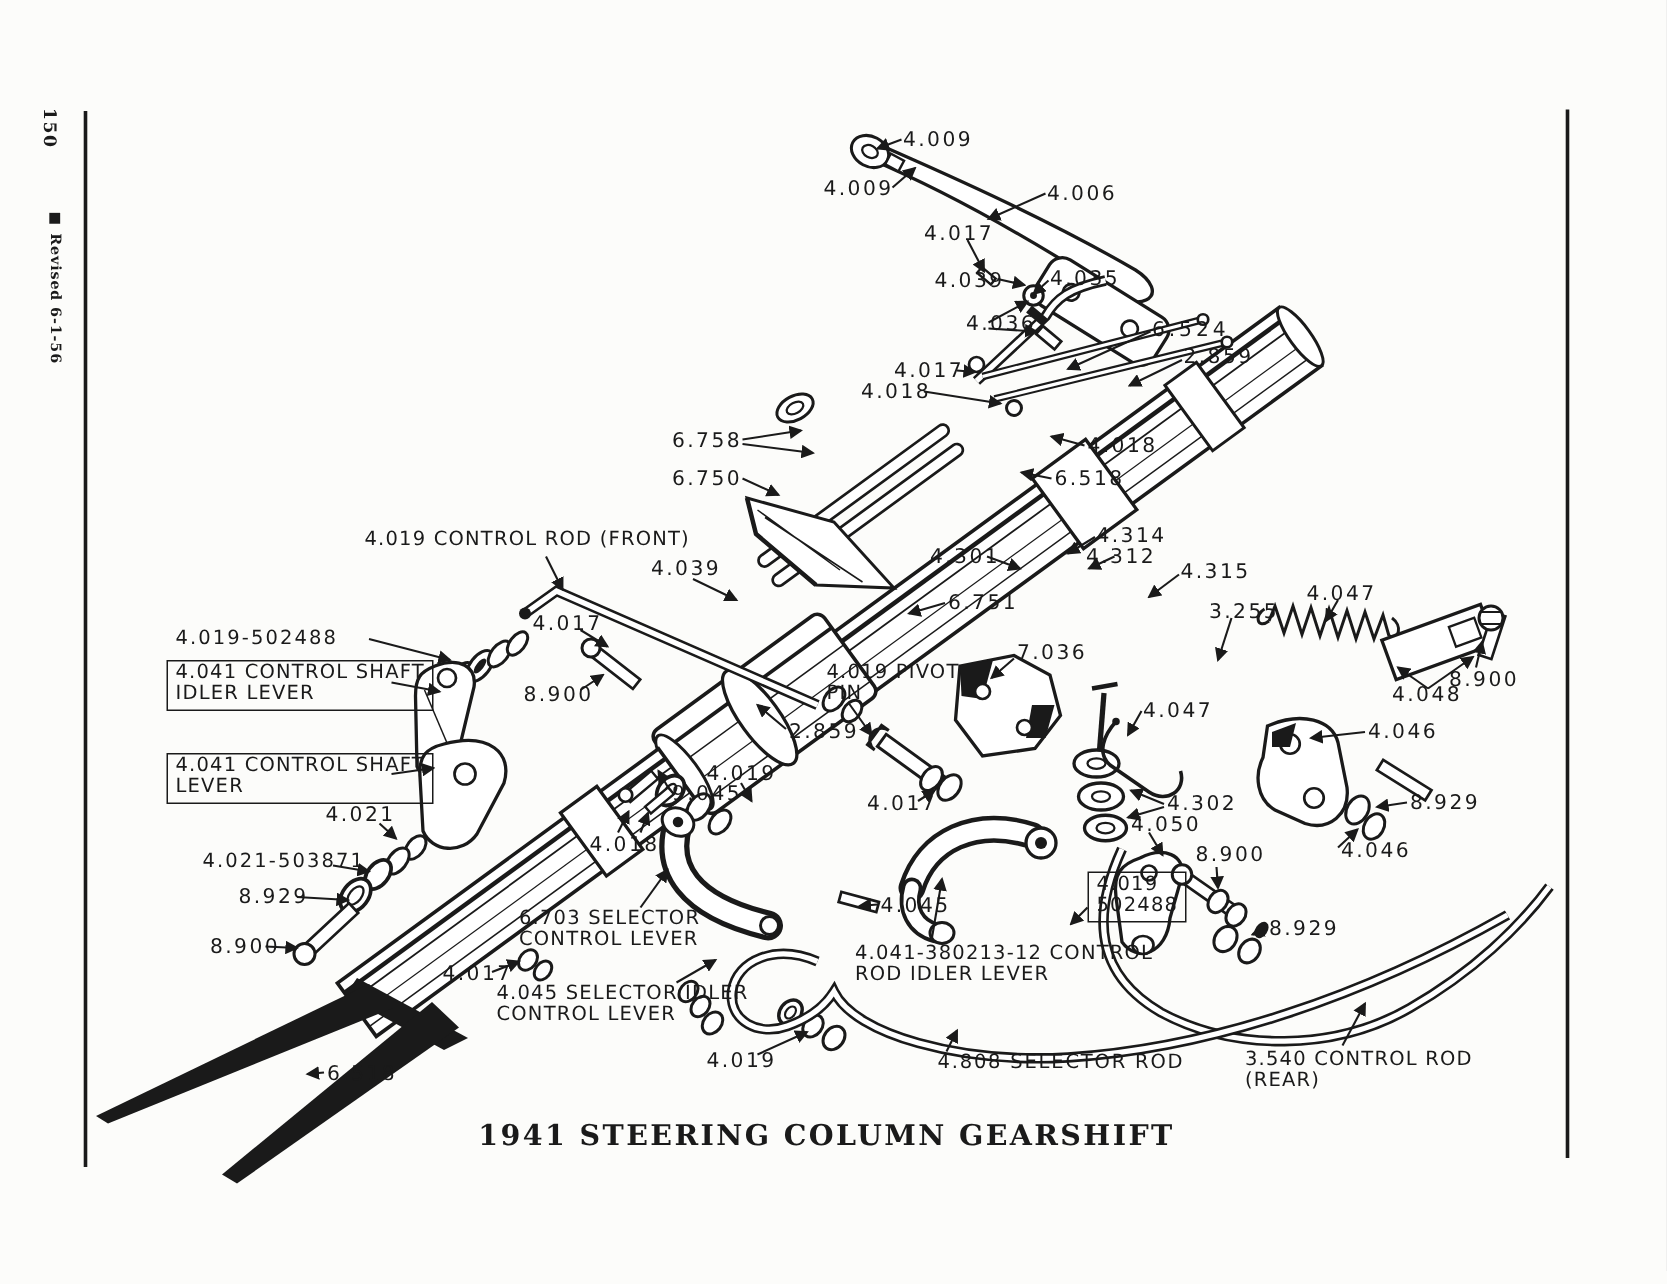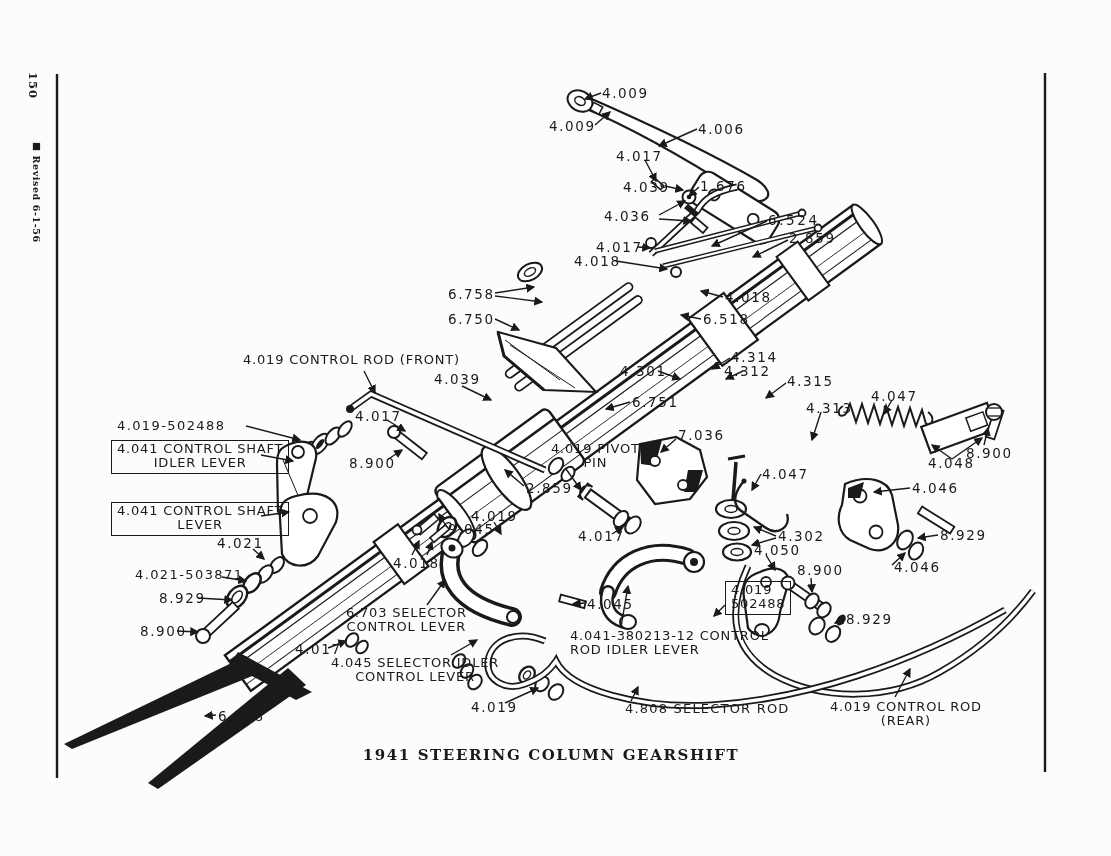--- a/index.html
+++ b/index.html
@@ -2,26 +2,26 @@
 <html><head>
 <meta charset="utf-8">
 <style>
   html,body{margin:0;padding:0;background:#e8e8e6;}
   #page{position:relative;width:1111px;height:856px;background:#fcfcfa;overflow:hidden;
         font-family:"DejaVu Sans",sans-serif;color:#1a1a1a;}
   svg{position:absolute;left:0;top:0;}
   .lb{position:absolute;white-space:nowrap;color:#1a1a1a;line-height:1.1;}
   .num{font-size:13.5px;letter-spacing:1.6px;}
   .w{font-size:13px;letter-spacing:0.8px;}
-  .two{text-align:center;}
+  .two{text-align:left;}
   .ln{display:block;}
   .box{border:1.7px solid #1a1a1a;padding:1px 5px 2px 5px;}
   .sp{letter-spacing:2.6px;}
   #title{position:absolute;left:57px;top:746px;width:988px;text-align:center;
-         font-family:"DejaVu Serif",serif;font-weight:bold;font-size:15px;letter-spacing:1.6px;}
+         font-family:"DejaVu Serif",serif;font-weight:bold;font-size:19px;letter-spacing:1.6px;}
   .vtx{position:absolute;writing-mode:vertical-rl;font-family:"DejaVu Serif",serif;font-weight:bold;}
   #pgnum{left:26px;top:72px;font-size:11.5px;letter-spacing:1px;}
   #rev{left:31px;top:140px;font-size:9.5px;letter-spacing:0.6px;}
 </style>
 </head>
 <body>
 
 <div id="page">
 
 <svg width="1111" height="856" viewBox="0 0 1111 856">
@@ -394,37 +394,37 @@
 </svg>
 
 <div id="pgnum" class="vtx">150</div>
 <div id="rev" class="vtx">■ Revised 6-1-56</div>
 
 <div class="lb num" style="left:602px;top:86px">4.009</div>
 <div class="lb num" style="left:549px;top:119px">4.009</div>
 <div class="lb num" style="left:698px;top:122px">4.006</div>
 <div class="lb num" style="left:616px;top:149px">4.017</div>
 <div class="lb num" style="left:623px;top:180px">4.039</div>
-<div class="lb num" style="left:700px;top:179px">1.676</div>
-<div class="lb num" style="left:604px;top:209px">4.036</div>
+<div class="lb num" style="left:700px;top:179px">4.035</div>
+<div class="lb num" style="left:644px;top:209px">4.036</div>
 <div class="lb num sp" style="left:768px;top:213px">6.524</div>
 <div class="lb num" style="left:789px;top:231px">2.859</div>
 <div class="lb num" style="left:596px;top:240px">4.017</div>
 <div class="lb num" style="left:574px;top:254px">4.018</div>
 <div class="lb num" style="left:448px;top:287px">6.758</div>
 <div class="lb num" style="left:448px;top:312px">6.750</div>
 <div class="lb num" style="left:725px;top:290px">4.018</div>
 <div class="lb num" style="left:703px;top:312px">6.518</div>
 <div class="lb w" style="left:243px;top:353px">4.019 CONTROL ROD (FRONT)</div>
 <div class="lb num" style="left:434px;top:372px">4.039</div>
 <div class="lb num" style="left:620px;top:364px">4.301</div>
 <div class="lb num" style="left:731px;top:350px">4.314</div>
 <div class="lb num" style="left:724px;top:364px">4.312</div>
 <div class="lb num" style="left:787px;top:374px">4.315</div>
-<div class="lb num" style="left:806px;top:401px">4.313</div>
+<div class="lb num" style="left:806px;top:401px">3.255</div>
 <div class="lb num" style="left:871px;top:389px">4.047</div>
 <div class="lb num" style="left:966px;top:446px">8.900</div>
 <div class="lb num" style="left:928px;top:456px">4.048</div>
 <div class="lb num" style="left:912px;top:481px">4.046</div>
 <div class="lb num" style="left:632px;top:395px">6.751</div>
 <div class="lb w" style="left:117px;top:419px;letter-spacing:1.4px">4.019-502488</div>
 <div class="lb w two box" style="left:111px;top:440px">
   <span class="ln">4.041 CONTROL SHAFT</span>
   <span class="ln">IDLER LEVER</span>
 </div>
@@ -470,19 +470,19 @@
 <div class="lb num" style="left:846px;top:612px">8.929</div>
 <div class="lb num" style="left:295px;top:642px">4.017</div>
 <div class="lb w two" style="left:331px;top:656px">
   <span class="ln">4.045 SELECTOR IDLER</span>
   <span class="ln">CONTROL LEVER</span>
 </div>
 <div class="lb num" style="left:471px;top:700px">4.019</div>
 <div class="lb num" style="left:218px;top:709px">6.518</div>
 <div class="lb w" style="left:625px;top:702px;letter-spacing:1.2px">4.808 SELECTOR ROD</div>
 <div class="lb w two" style="left:830px;top:700px">
-  <span class="ln">4.019 CONTROL ROD</span>
+  <span class="ln">3.540 CONTROL ROD</span>
   <span class="ln">(REAR)</span>
 </div>
 
 <div id="title">1941 STEERING COLUMN GEARSHIFT</div>
 
 </div>
 
 </body></html>

